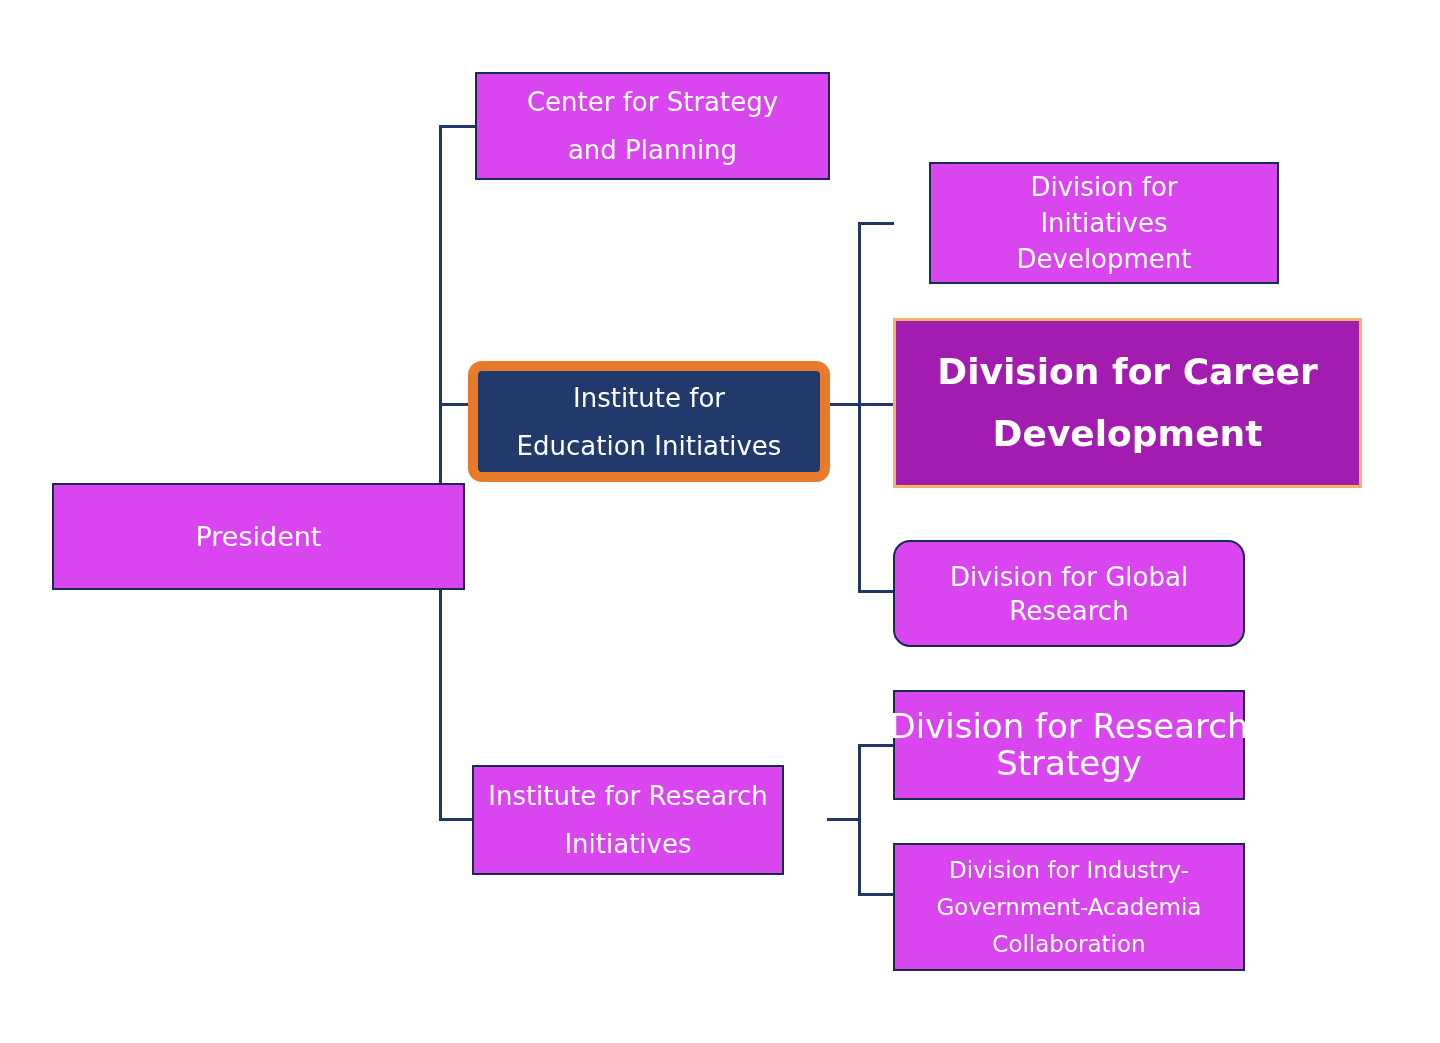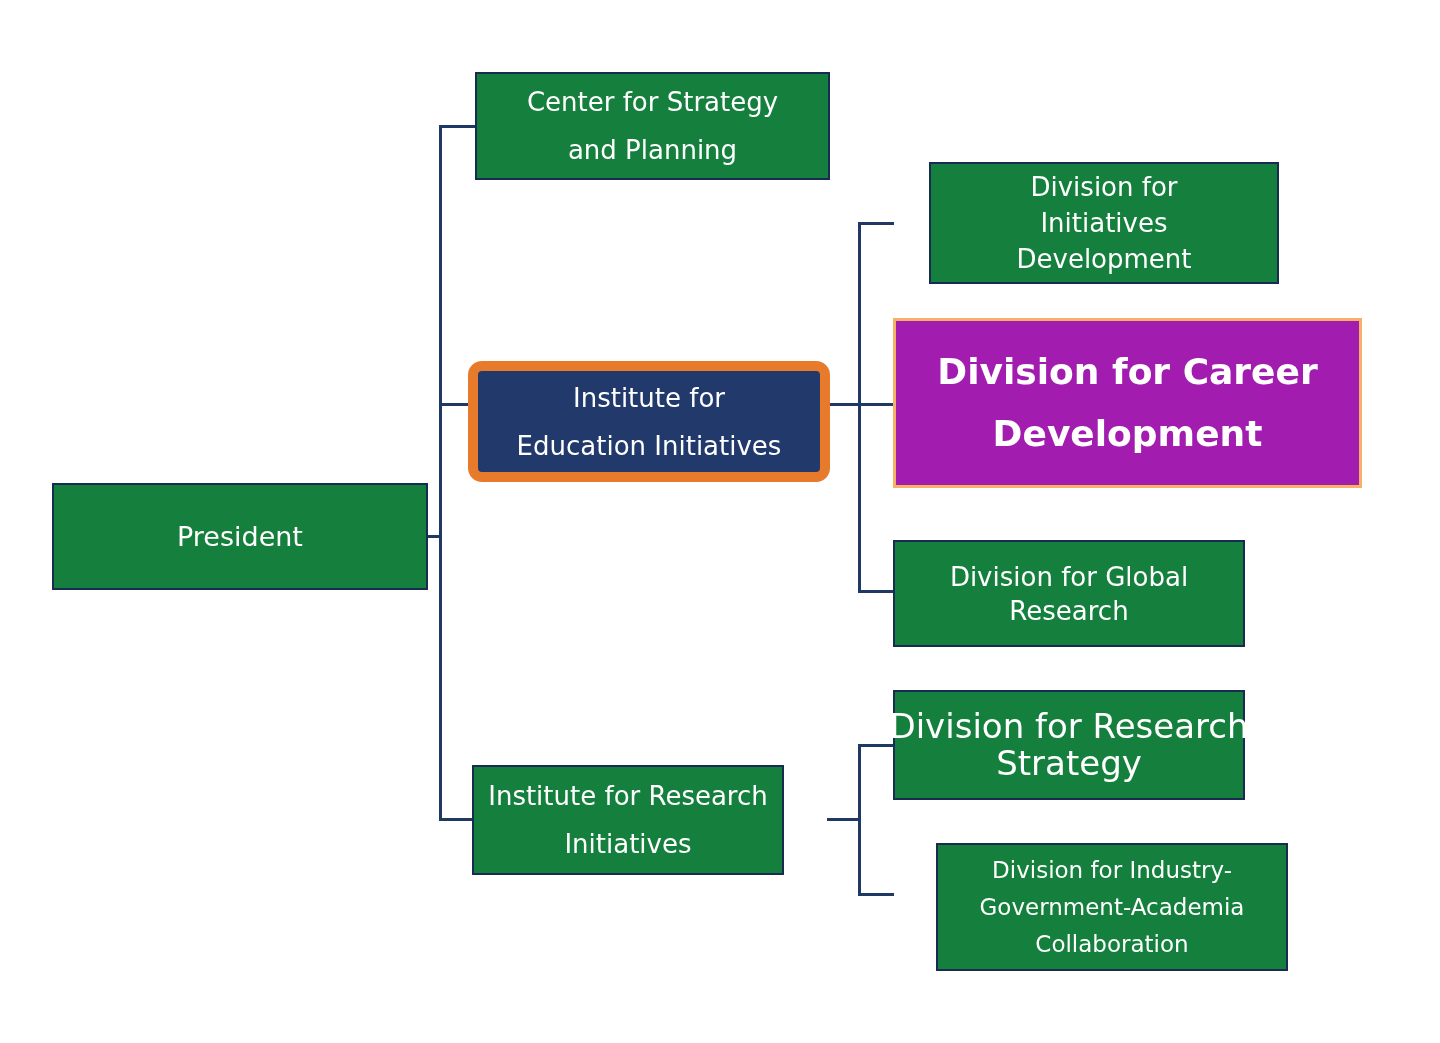--- a/index.html
+++ b/index.html
@@ -13,52 +13,52 @@
   .node{
     position:absolute;
     display:flex;flex-direction:column;
     align-items:center;justify-content:center;
     text-align:center;
     color:#ffffff;
     box-sizing:border-box;
   }
   .node .line-txt{display:block;white-space:nowrap;}
   .navy{
-    background:#15803d;
+    background:#d946ef;
     border:2px solid #182c52;
   }
   
-  .n-president{left:52px;top:483px;width:376px;height:107px;font-size:27px;}
+  .n-president{left:52px;top:483px;width:413px;height:107px;font-size:27px;}
   
   .n-center{left:475px;top:72px;width:355px;height:108px;font-size:26px;line-height:48px;}
   
   .n-edu-inst{
     left:468px;top:345px;width:362px;height:121px;
     background:#21396b;
     border:10px solid #e87a2c;
     border-radius:14px;
     font-size:26px;line-height:48px;margin-top:16px;
   }
   
   .n-edudev{left:893px;top:162px;width:350px;height:122px;font-size:26px;line-height:36px;margin-left:36px;}
   
   .n-career{
     left:893px;top:318px;width:469px;height:170px;
     background:#a21caf;
     border:3px solid #f5b266;
     font-size:36px;font-weight:bold;line-height:62px;
   }
   
-  .n-global{left:893px;top:540px;width:352px;height:107px;font-size:26px;line-height:34px;}
+  .n-global{left:893px;top:540px;width:352px;height:107px;font-size:26px;line-height:34px;border-radius:17px;}
   
   .n-res-inst{left:472px;top:765px;width:312px;height:110px;font-size:26px;line-height:48px;}
   
   .n-resstr{left:893px;top:690px;width:352px;height:110px;font-size:34px;line-height:37px;}
   
-  .n-iga{left:936px;top:843px;width:352px;height:128px;font-size:23px;line-height:37px;}
+  .n-iga{left:893px;top:843px;width:352px;height:128px;font-size:23px;line-height:37px;}
 
   .connector{position:absolute;background:#1f3864;}
   
   .c-president-h {left:405px;top:535px;width:35px;height:3px;}
   .c-trunk1-v    {left:439px;top:125px;width:3px;height:696px;}
   .c-center-h    {left:439px;top:125px;width:38px;height:3px;}
   .c-eduinst-h   {left:439px;top:403px;width:30px;height:3px;}
   .c-resinst-h   {left:439px;top:818px;width:35px;height:3px;}
   .c-career-h    {left:830px;top:403px;width:63px;height:3px;}
   .c-trunk2-v    {left:858px;top:222px;width:3px;height:371px;}

